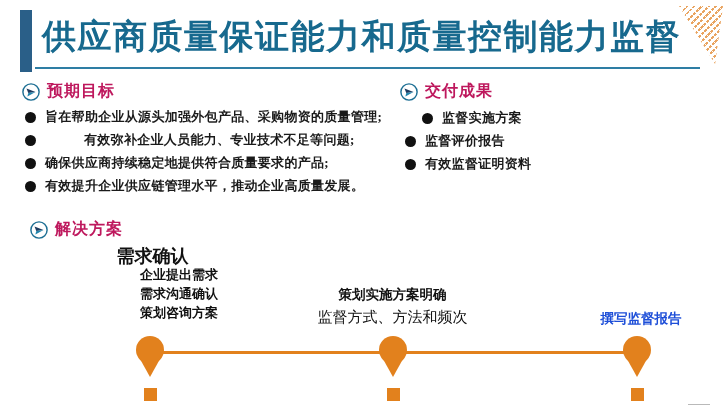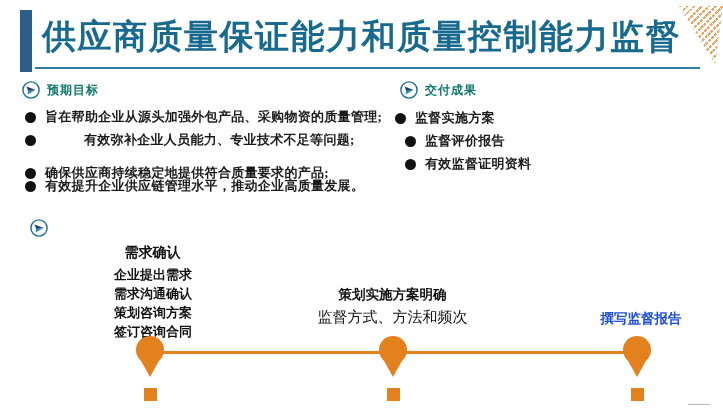--- a/index.html
+++ b/index.html
@@ -28,39 +28,39 @@
     position:absolute;right:0;top:6px;width:44px;height:58px;
     background:
       repeating-linear-gradient(45deg,#ffffff 0 1px,transparent 1px 4px),
       repeating-linear-gradient(135deg,#e59445 0 2px,transparent 2px 5px);
     clip-path:polygon(0 0,100% 0,82% 100%);
     opacity:.85;
   }
   
   .sec-head{position:absolute;display:flex;align-items:center;gap:7px;}
   .sec-head .label{
-    font-size:12px;font-weight:bold;color:#0f766e;letter-spacing:1px;
+    font-size:16px;font-weight:bold;color:#be185d;letter-spacing:1px;
     white-space:nowrap;
   }
   .arrow-icon{width:18px;height:18px;display:block;}
   
   .bullet-row{position:absolute;display:flex;align-items:center;gap:9px;white-space:nowrap;}
   .dot{width:11px;height:11px;border-radius:50%;background:#111;flex:0 0 auto;}
   .bullet-row .txt{font-size:13px;font-weight:bold;color:#1a1a1a;letter-spacing:.3px;}
   
   .tl-line{position:absolute;left:150px;top:351px;width:492px;height:3px;background:#e2811d;}
   .pin{position:absolute;width:30px;height:42px;}
   .pin svg{display:block;}
   .tl-square{position:absolute;width:13px;height:13px;background:#e2811d;}
   .stage1-title{
     position:absolute;left:90px;top:244px;width:125px;text-align:center;
-    font-size:14px;font-weight:bold;color:#111;
+    font-size:18px;font-weight:bold;color:#111;
   }
   .stage1-details{
-    position:absolute;left:88px;top:265px;width:130px;text-align:center;
+    position:absolute;left:88px;top:265px;width:130px;text-align:right;
     font-size:13px;font-weight:bold;color:#111;line-height:19px;
   }
   .stage2-l1{position:absolute;left:300px;top:286px;width:185px;text-align:center;
     font-size:13.5px;font-weight:bold;color:#111;}
   .stage2-l2{position:absolute;left:295px;top:308px;width:195px;text-align:center;
     font-size:15px;font-weight:normal;color:#111;}
   .stage3-l1{position:absolute;left:585px;top:310px;width:112px;text-align:center;
     font-size:13.5px;font-weight:bold;color:#1d4ed8;}
   .stray-mark{position:absolute;left:688px;top:404px;width:22px;height:1px;background:#b9b9b9;}
 </style>
@@ -83,64 +83,64 @@
     <span class="label">预期目标</span>
   </div>
   <div class="bullet-row" style="left:25px;top:108px;">
     <span class="dot"></span>
     <span class="txt">旨在帮助企业从源头加强外包产品、采购物资的质量管理;</span>
   </div>
   <div class="bullet-row" style="left:25px;top:131px;gap:48px;">
     <span class="dot"></span>
     <span class="txt">有效弥补企业人员能力、专业技术不足等问题;</span>
   </div>
-  <div class="bullet-row" style="left:25px;top:164px;">
+  <div class="bullet-row" style="left:25px;top:154px;">
     <span class="dot"></span>
     <span class="txt">确保供应商持续稳定地提供符合质量要求的产品;</span>
   </div>
   <div class="bullet-row" style="left:25px;top:177px;">
     <span class="dot"></span>
     <span class="txt">有效提升企业供应链管理水平，推动企业高质量发展。</span>
   </div>
 
   <div class="sec-head" style="left:400px;top:81px;">
     <svg class="arrow-icon" viewBox="0 0 20 20">
       <circle cx="10" cy="10" r="9" fill="none" stroke="#1d6f94" stroke-width="1.6"></circle>
       <polygon points="5,6 15,10 7,11" fill="#1e3a5f"></polygon>
       <polygon points="7,11 15,10 6,15" fill="#2386ad"></polygon>
     </svg>
     <span class="label">交付成果</span>
   </div>
-  <div class="bullet-row" style="left:395px;top:109px;justify-content:flex-end;">
+  <div class="bullet-row" style="left:422px;top:109px;justify-content:flex-end;">
     <span class="dot"></span>
     <span class="txt">监督实施方案</span>
   </div>
   <div class="bullet-row" style="left:405px;top:132px;">
     <span class="dot"></span>
     <span class="txt">监督评价报告</span>
   </div>
   <div class="bullet-row" style="left:405px;top:155px;">
     <span class="dot"></span>
     <span class="txt">有效监督证明资料</span>
   </div>
 
   <div class="sec-head" style="left:30px;top:219px;">
     <svg class="arrow-icon" viewBox="0 0 20 20">
       <circle cx="10" cy="10" r="9" fill="none" stroke="#1d6f94" stroke-width="1.6"></circle>
       <polygon points="5,6 15,10 7,11" fill="#1e3a5f"></polygon>
       <polygon points="7,11 15,10 6,15" fill="#2386ad"></polygon>
     </svg>
+    <span class="label">解决方案</span>
   </div>
 
   <div class="stage1-title">需求确认</div>
   <div class="stage1-details">
     <div>企业提出需求</div>
     <div>需求沟通确认</div>
     <div>策划咨询方案</div>
-    <div>签订咨询合同</div>
   </div>
   <div class="stage2-l1">策划实施方案明确</div>
   <div class="stage2-l2">监督方式、方法和频次</div>
   <div class="stage3-l1">撰写监督报告</div>
 
   <div class="tl-line"></div>
 
   <div class="pin" style="left:135px;top:336px;">
     <svg width="30" height="42" viewBox="0 0 30 42">
       <circle cx="15" cy="14" r="14" fill="#e2811d"></circle>

